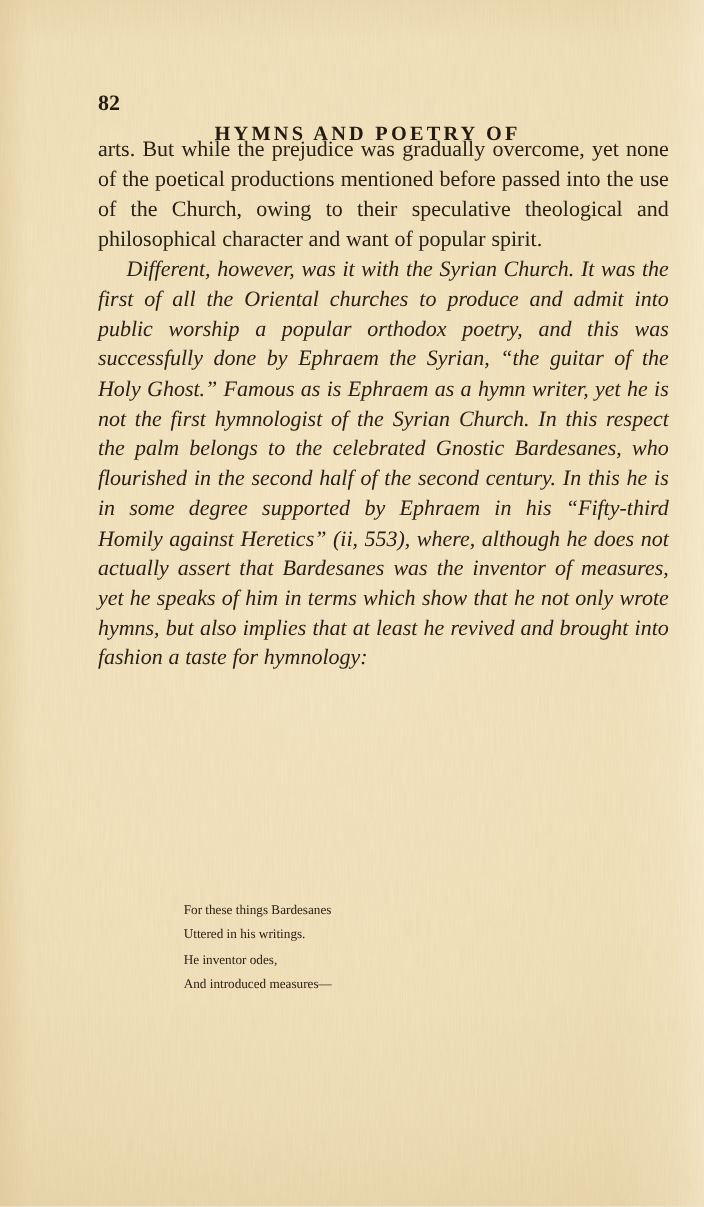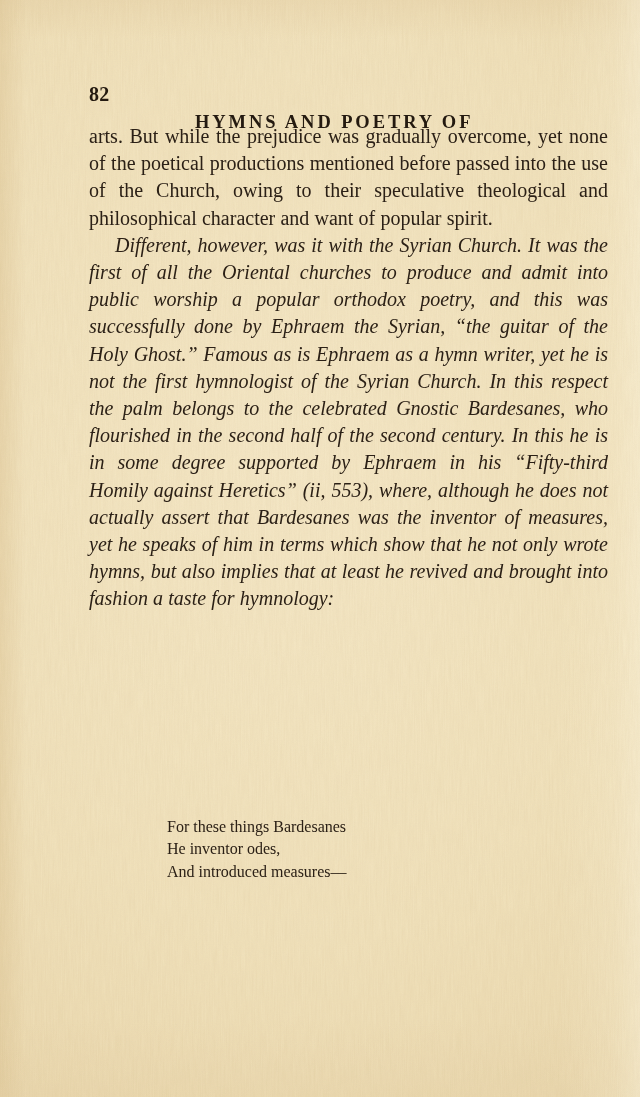--- a/index.html
+++ b/index.html
@@ -111,21 +111,21 @@
 
   
   .verse {
     position: absolute;
     left: 167px;
     top: 816px;
     width: 330px;
   }
 
   .verse-line {
-    font-size: 16px;
+    font-size: 12px;
     line-height: 22.3px;
     color: #2b2016;
     white-space: nowrap;
     text-align: left;
   }
 </style>
 </head>
 <body>
 
 <div id="page">
@@ -161,17 +161,18 @@
     <span class="head-title">HYMNS AND POETRY OF</span>
   </div>
 
   <div class="textblock">
     <p class="para">arts. But while the prejudice was gradually overcome, yet none of the poetical productions mentioned before passed into the use of the Church, owing to their speculative theological and philosophical character and want of popular spirit.</p>
     <p class="para indent">Different, however, was it with the Syrian Church. It was the first of all the Oriental churches to produce and admit into public worship a popular orthodox poetry, and this was successfully done by Ephraem the Syrian, “the guitar of the Holy Ghost.” Famous as is Ephraem as a hymn writer, yet he is not the first hymnologist of the Syrian Church. In this respect the palm belongs to the celebrated Gnostic Bardesanes, who flourished in the second half of the second century. In this he is in some degree supported by Ephraem in his “Fifty-third Homily against Heretics” (ii, 553), where, although he does not actually assert that Bardesanes was the inventor of measures, yet he speaks of him in terms which show that he not only wrote hymns, but also implies that at least he revived and brought into fashion a taste for hymnology:</p>
   </div>
 
   <div class="verse">
     <div class="verse-line">For these things Bardesanes</div>
+    <div class="verse-line">Uttered in his writings.</div>
     <div class="verse-line">He inventor odes,</div>
     <div class="verse-line">And introduced measures—</div>
   </div>
 
 </div>
 
 </body></html>

